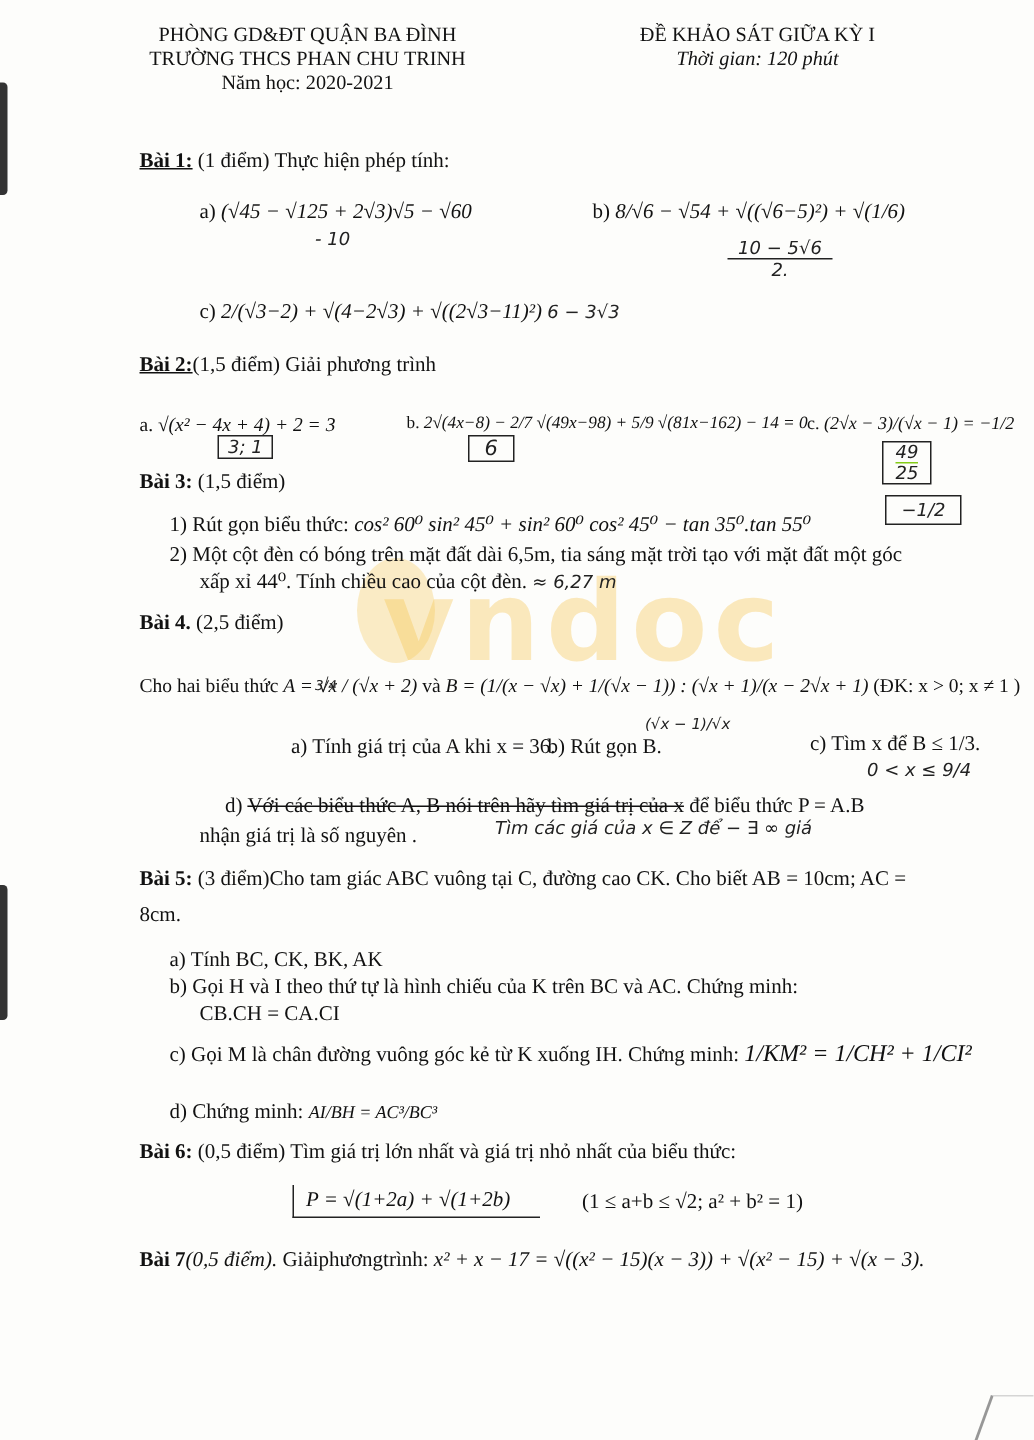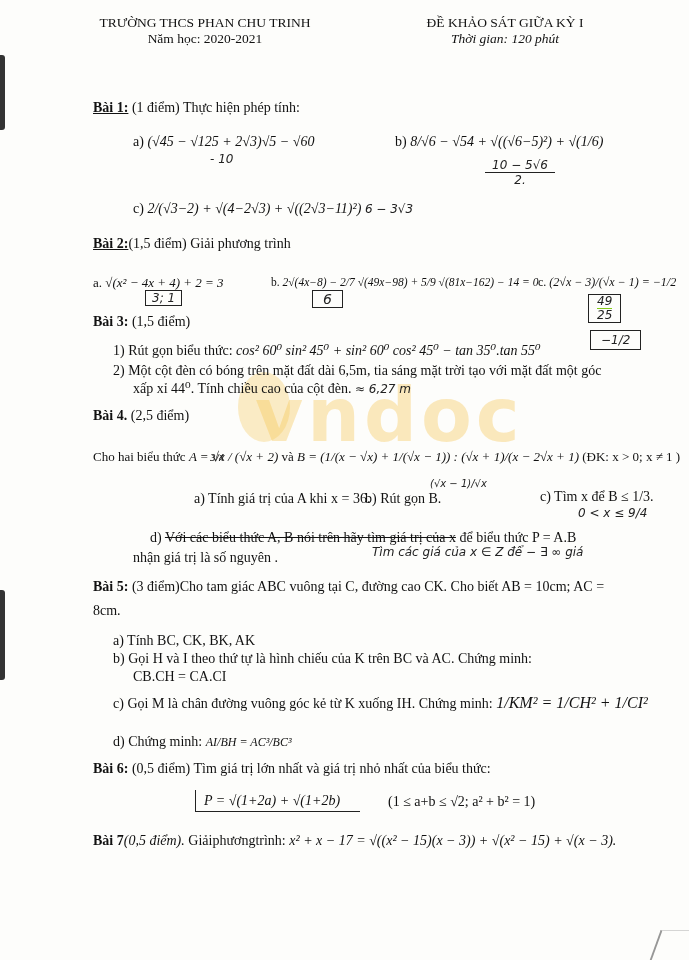--- a/index.html
+++ b/index.html
@@ -22,20 +22,21 @@
 </head>
 <body>
 
 <div class="bind-hole" style="top:55px;height:75px;"></div>
 <div class="bind-hole" style="top:590px;height:90px;"></div>
 
 <div class="wm" style="left:255px;top:372px;font-size:74px;letter-spacing:4px;">vndoc</div>
 <div class="abs" style="left:238px;top:372px;width:52px;height:70px;border-radius:50%;background:#f6c24a;opacity:.3;"></div>
 
 <div class="abs hdr" style="left:95px;top:15px;width:220px;">
+  <div>PHÒNG GD&amp;ĐT QUẬN BA ĐÌNH</div>
   <div>TRƯỜNG THCS PHAN CHU TRINH</div>
   <div>Năm học: 2020-2021</div>
 </div>
 <div class="abs hdr" style="left:390px;top:15px;width:230px;">
   <div>ĐỀ KHẢO SÁT GIỮA KỲ I</div>
   <div class="it">Thời gian: 120 phút</div>
 </div>
 
 <div class="abs t" style="left:93px;top:99px;">
   <span class="b u">Bài 1:</span>
@@ -125,21 +126,21 @@
 </div>
 <div class="abs hand" style="left:578px;top:506px;">0 &lt; x ≤ 9/4</div>
 <div class="abs t" style="left:150px;top:529px;">
   <span>d)</span>
   <span class="strike">Với các biểu thức A, B nói trên hãy tìm giá trị của x</span>
   <span>để biểu thức P = A.B</span>
 </div>
 <div class="abs t" style="left:133px;top:549px;">
   <span>nhận giá trị là số nguyên .</span>
 </div>
-<div class="abs hand" style="left:330px;top:545px;margin-left:42px;">Tìm các giá của x ∈ Z để − ∃ ∞ giá</div>
+<div class="abs hand" style="left:330px;top:545px;">Tìm các giá của x ∈ Z để − ∃ ∞ giá</div>
 
 <div class="abs t" style="left:93px;top:578px;">
   <span class="b">Bài 5:</span>
   <span>(3 điểm)</span><span>Cho tam giác ABC vuông tại C, đường cao CK. Cho biết AB = 10cm; AC =</span>
 </div>
 <div class="abs t" style="left:93px;top:602px;">
   <span>8cm.</span>
 </div>
 <div class="abs t" style="left:113px;top:632px;">
   <span>a) Tính BC, CK, BK, AK</span>

